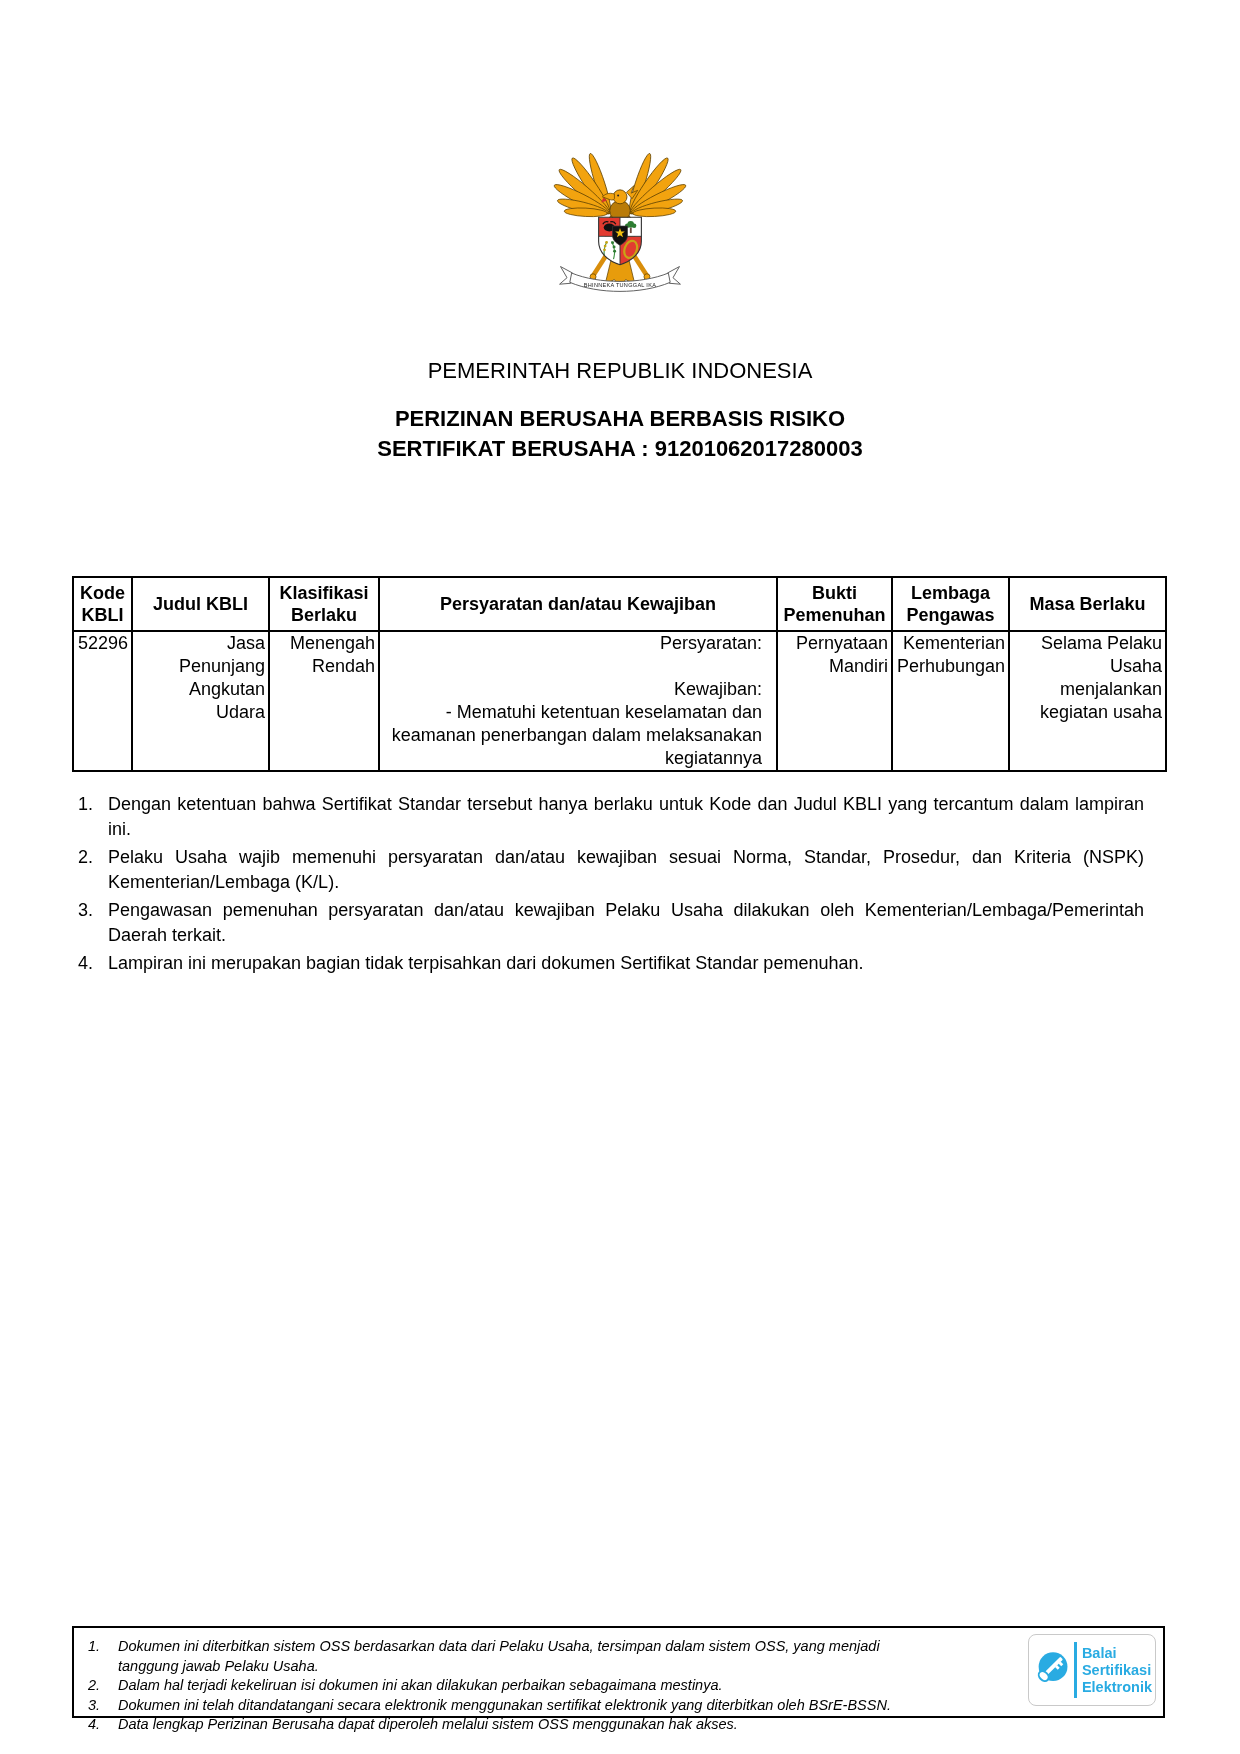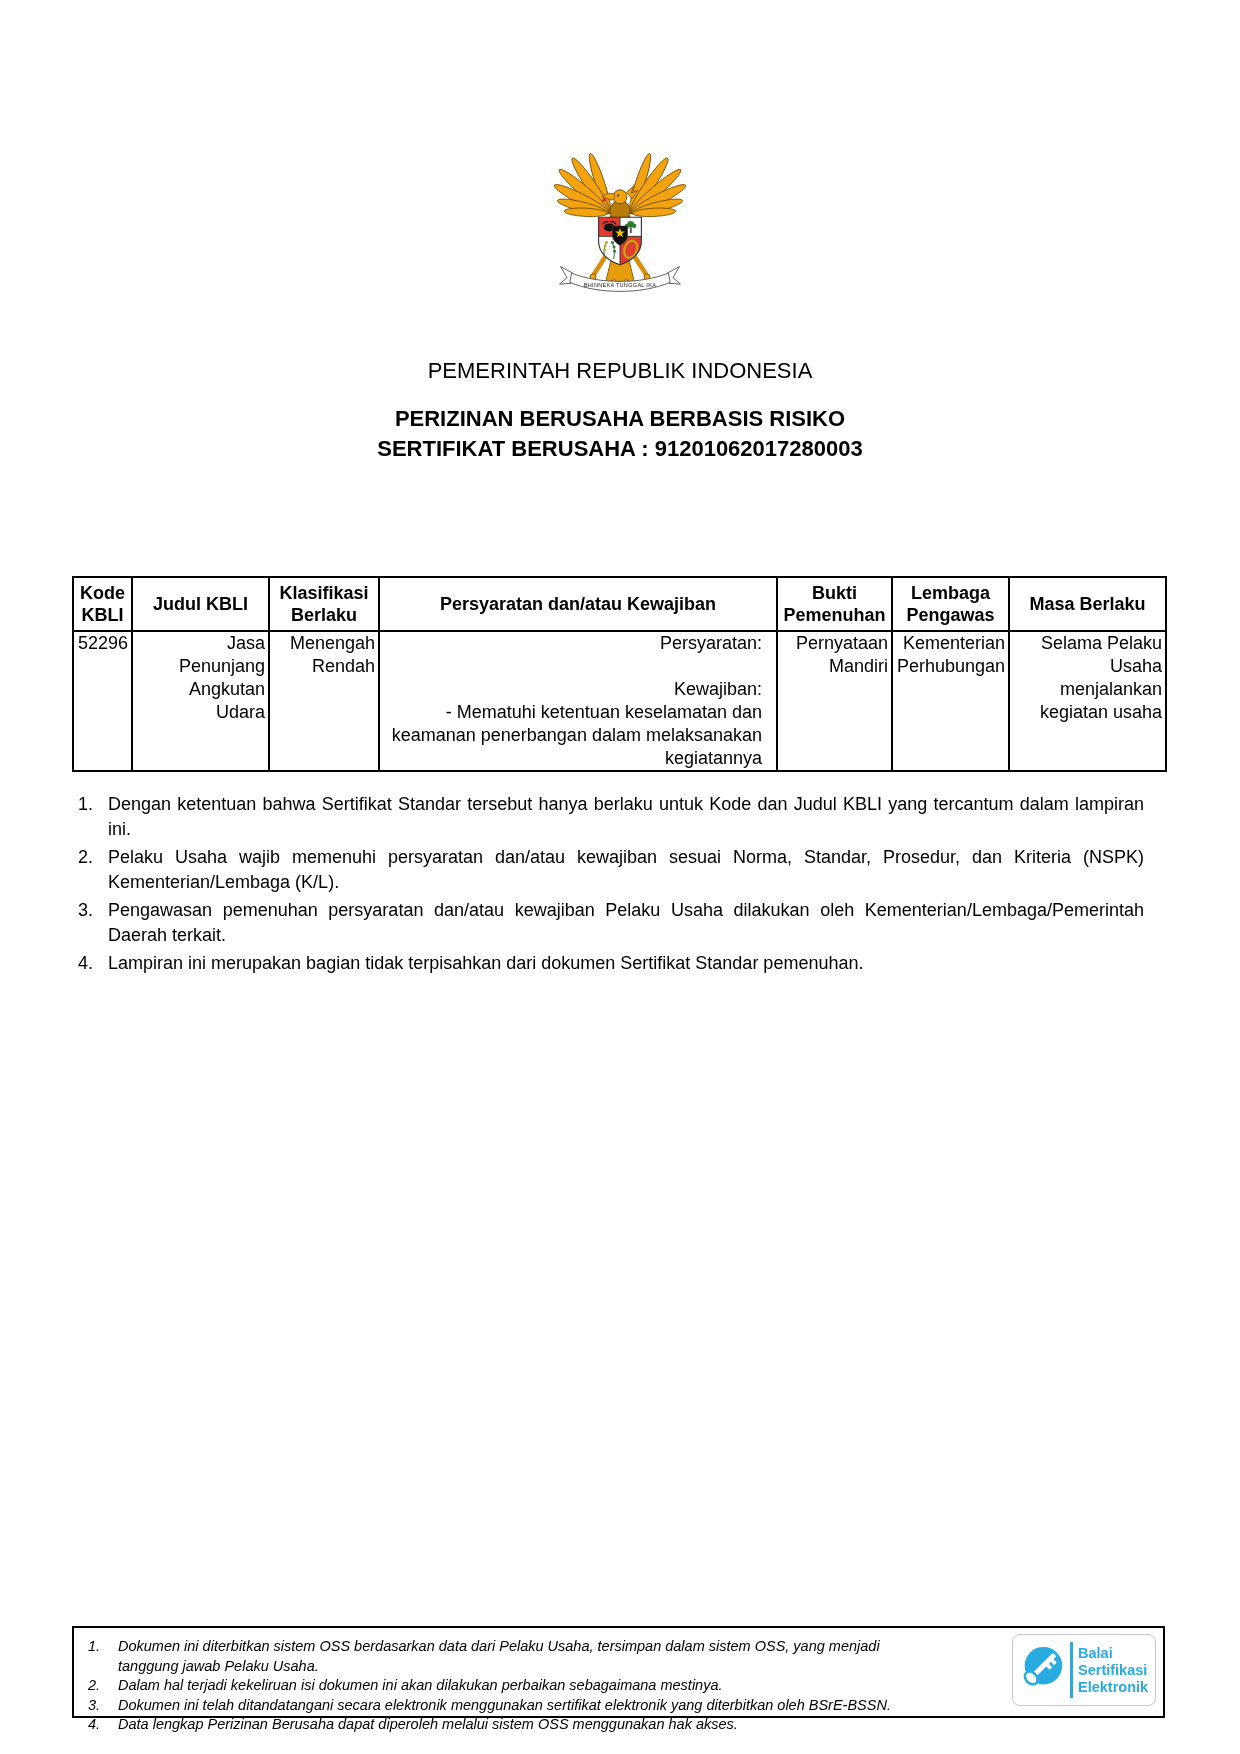--- a/index.html
+++ b/index.html
@@ -36,21 +36,21 @@
 
   
   .footer-box{position:absolute;top:1626px;left:72px;width:1089px;height:88px;
               border:2px solid #000;box-sizing:content-box;}
   .footer-notes{position:absolute;top:9px;left:10px;width:860px;
                 font-size:14.5px;font-style:italic;line-height:19.5px;}
   .fnote-row{display:flex;}
   .fnote-num{flex:none;width:34px;padding-left:4px;box-sizing:border-box;}
   .fnote-text{flex:1;}
 
-  .logo-box{position:absolute;top:6px;right:7px;width:144px;height:72px;background:#fff;
+  .logo-box{position:absolute;top:6px;right:7px;width:128px;height:72px;background:#fff;
             border:1px solid #c9c9c9;border-radius:8px;display:flex;align-items:center;
             padding:2px 3px;box-sizing:border-box;}
   .logo-sep{flex:none;width:3px;height:56px;background:#29ABE2;margin:0 5px 0 2px;}
   .logo-text{color:#29ABE2;font-weight:bold;font-size:14.5px;line-height:17px;}
 </style>
 </head>
 <body>
 
 <div class="page">
 

